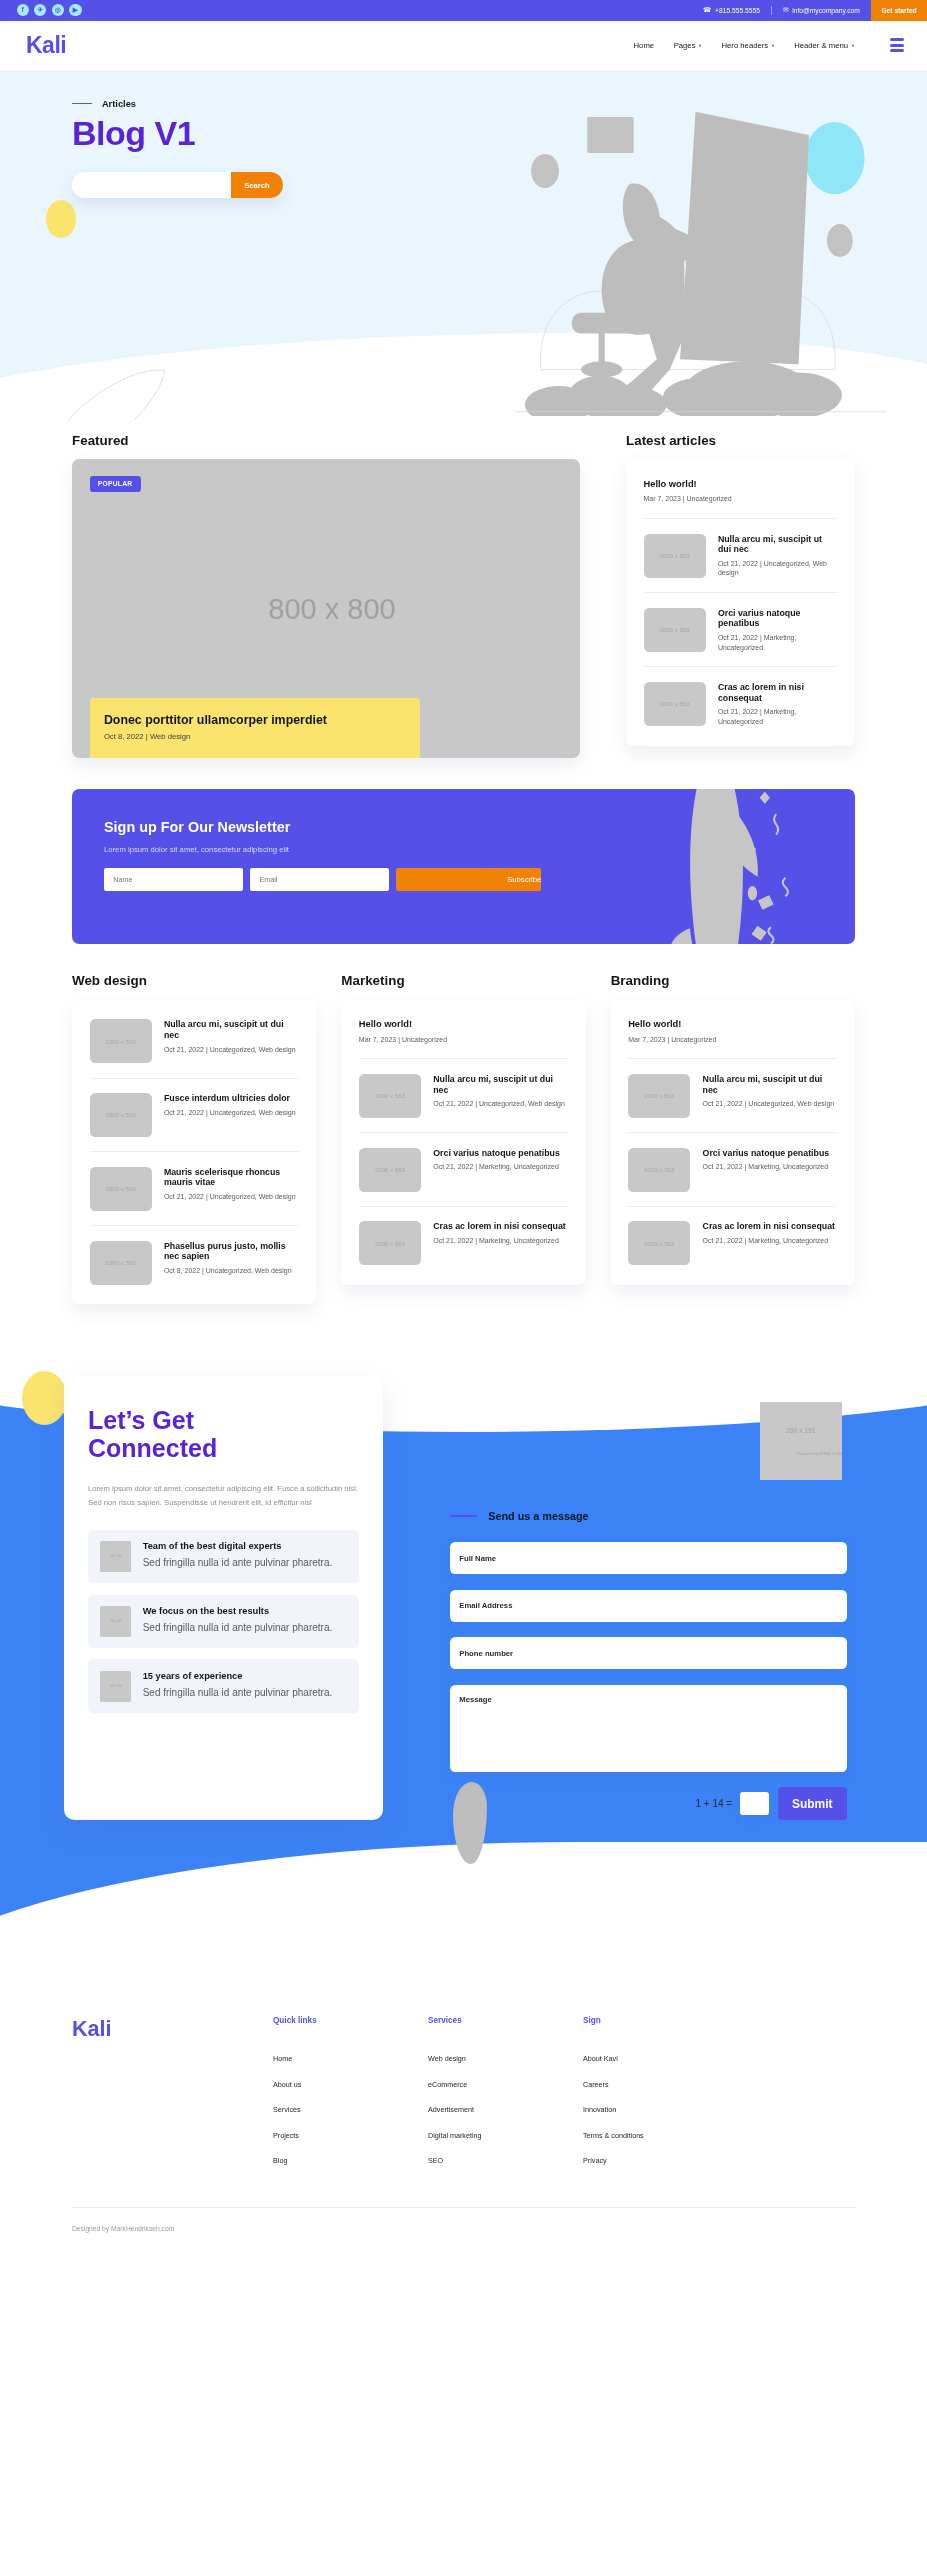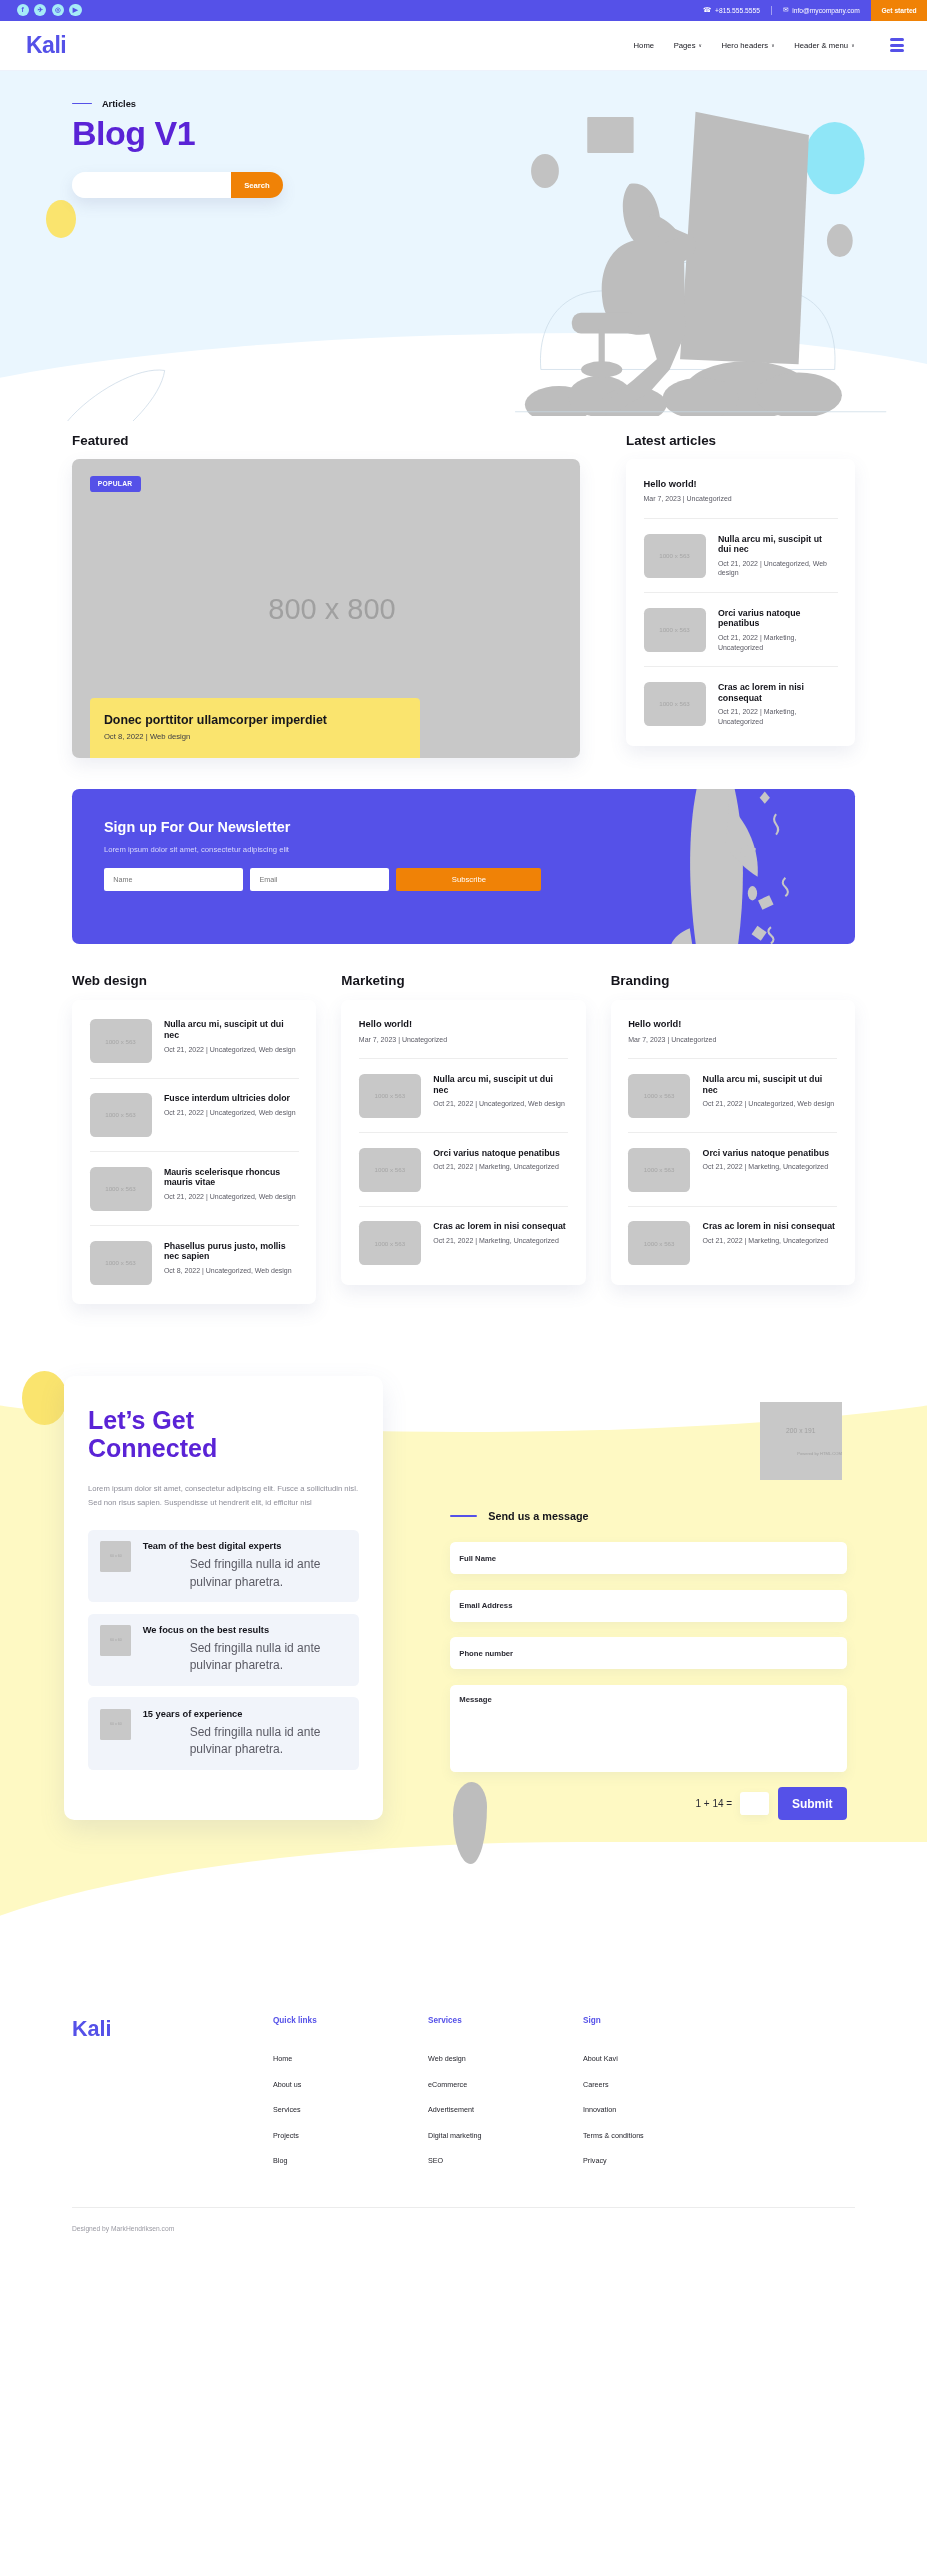--- a/index.html
+++ b/index.html
@@ -134,31 +134,31 @@
   }
   .newsletter h2 { color:#fff; font-size:14.4px; font-weight:bold; margin-bottom:9.3px; }
   .newsletter p  { color:#d9d8fb; font-size:7.7px; margin-bottom:14.4px; }
   .news-form { display:flex; gap:7.2px; }
   .news-form input {
     width:139px; height:23px; border:none; border-radius:2.1px; padding:0 9.3px;
     font-size:7.2px; outline:none; font-family:"Liberation Sans", sans-serif;
   }
   .news-form button {
     width:145px; height:23px; border:none; border-radius:2.1px; background:#f08206;
-    color:#fff; font-size:7.7px; cursor:pointer; font-family:"Liberation Sans", sans-serif;
+    color:#fff; font-size:7.7px; cursor:pointer; font-family:"Liberation Sans", sans-serif;text-align:right;
   }
   .news-illus { position:absolute; right:20.6px; top:-15.5px; width:196px; height:185px; }
 
   
   .cats { display:flex; gap:25px; padding:29px 0 62px 0; }
   .cat-col { flex:1; }
 
   
   .connect {
-    position:relative; background:#fef9c3; padding:155px 16px 155px 0; margin-top:-20.6px;
+    position:relative; background:#3b82f6; padding:155px 16px 155px 0; margin-top:-20.6px;
   }
   .connect-top-wave {
     position:absolute; left:0; right:0; top:-1px; height:88px; background:#fff;
     border-radius:0 0 50% 50% / 0 0 100% 100%; transform:scaleX(1.4);
   }
   .connect-bot-wave {
     position:absolute; left:0; right:0; bottom:-1px; height:165px; background:#fff;
     border-radius:60% 0 0 0 / 100% 0 0 0; transform:scaleX(1.25) translateY(31px);
   }
   .yellow-blob {
@@ -176,21 +176,21 @@
   .conn-inner { position:relative; z-index:4; display:flex; gap:67px; width:783px; margin:0 auto; }
   .conn-card {
     background:#fff; border-radius:10.3px; padding:30px 24px 32px 24px; width:319px;
     box-shadow:0 10.3px 26px rgba(90,110,160,.13); margin-top:-124px;
   }
   .conn-card h2 { font-size:25px; font-weight:bold; color:#5a23d6; line-height:1.12; margin-bottom:19.6px; }
   .conn-card > p { font-size:7.7px; color:#8d8d98; line-height:1.75; margin-bottom:20.6px; }
   .feat-item { display:flex; gap:11.3px; align-items:flex-start; background:#f1f4fa; border-radius:5.2px; padding:11.3px 12.4px; margin-bottom:11.3px; }
   .feat-item:last-child { margin-bottom:0; }
   .feat-item h4 { font-size:9.3px; font-weight:bold; color:#15151c; line-height:1.2; margin-bottom:4.1px; }
-  .feat-item p { font-size:12px; color:#5a5a64; line-height:1.45;margin-left:47px; }
+  .feat-item p { font-size:10px; color:#5a5a64; line-height:1.45; }
 
   .conn-right { flex:1; padding-top:9.3px; position:relative; }
   .msg-eyebrow { display:flex; align-items:center; gap:11.3px; margin-bottom:20.6px; }
   .msg-eyebrow .line { width:27px; height:1.5px; background:#5551e8; border-radius:1px; }
   .msg-eyebrow .txt { font-size:10.8px; font-weight:bold; color:#15151c; }
   .field {
     background:#fff; border-radius:5.2px; height:32px; display:flex; align-items:center;
     padding:0 9.3px; font-size:7.7px; font-weight:bold; color:#2a2a33; margin-bottom:15.5px;
     box-shadow:0 4.1px 11.3px rgba(90,110,160,.07); cursor:text;
   }

